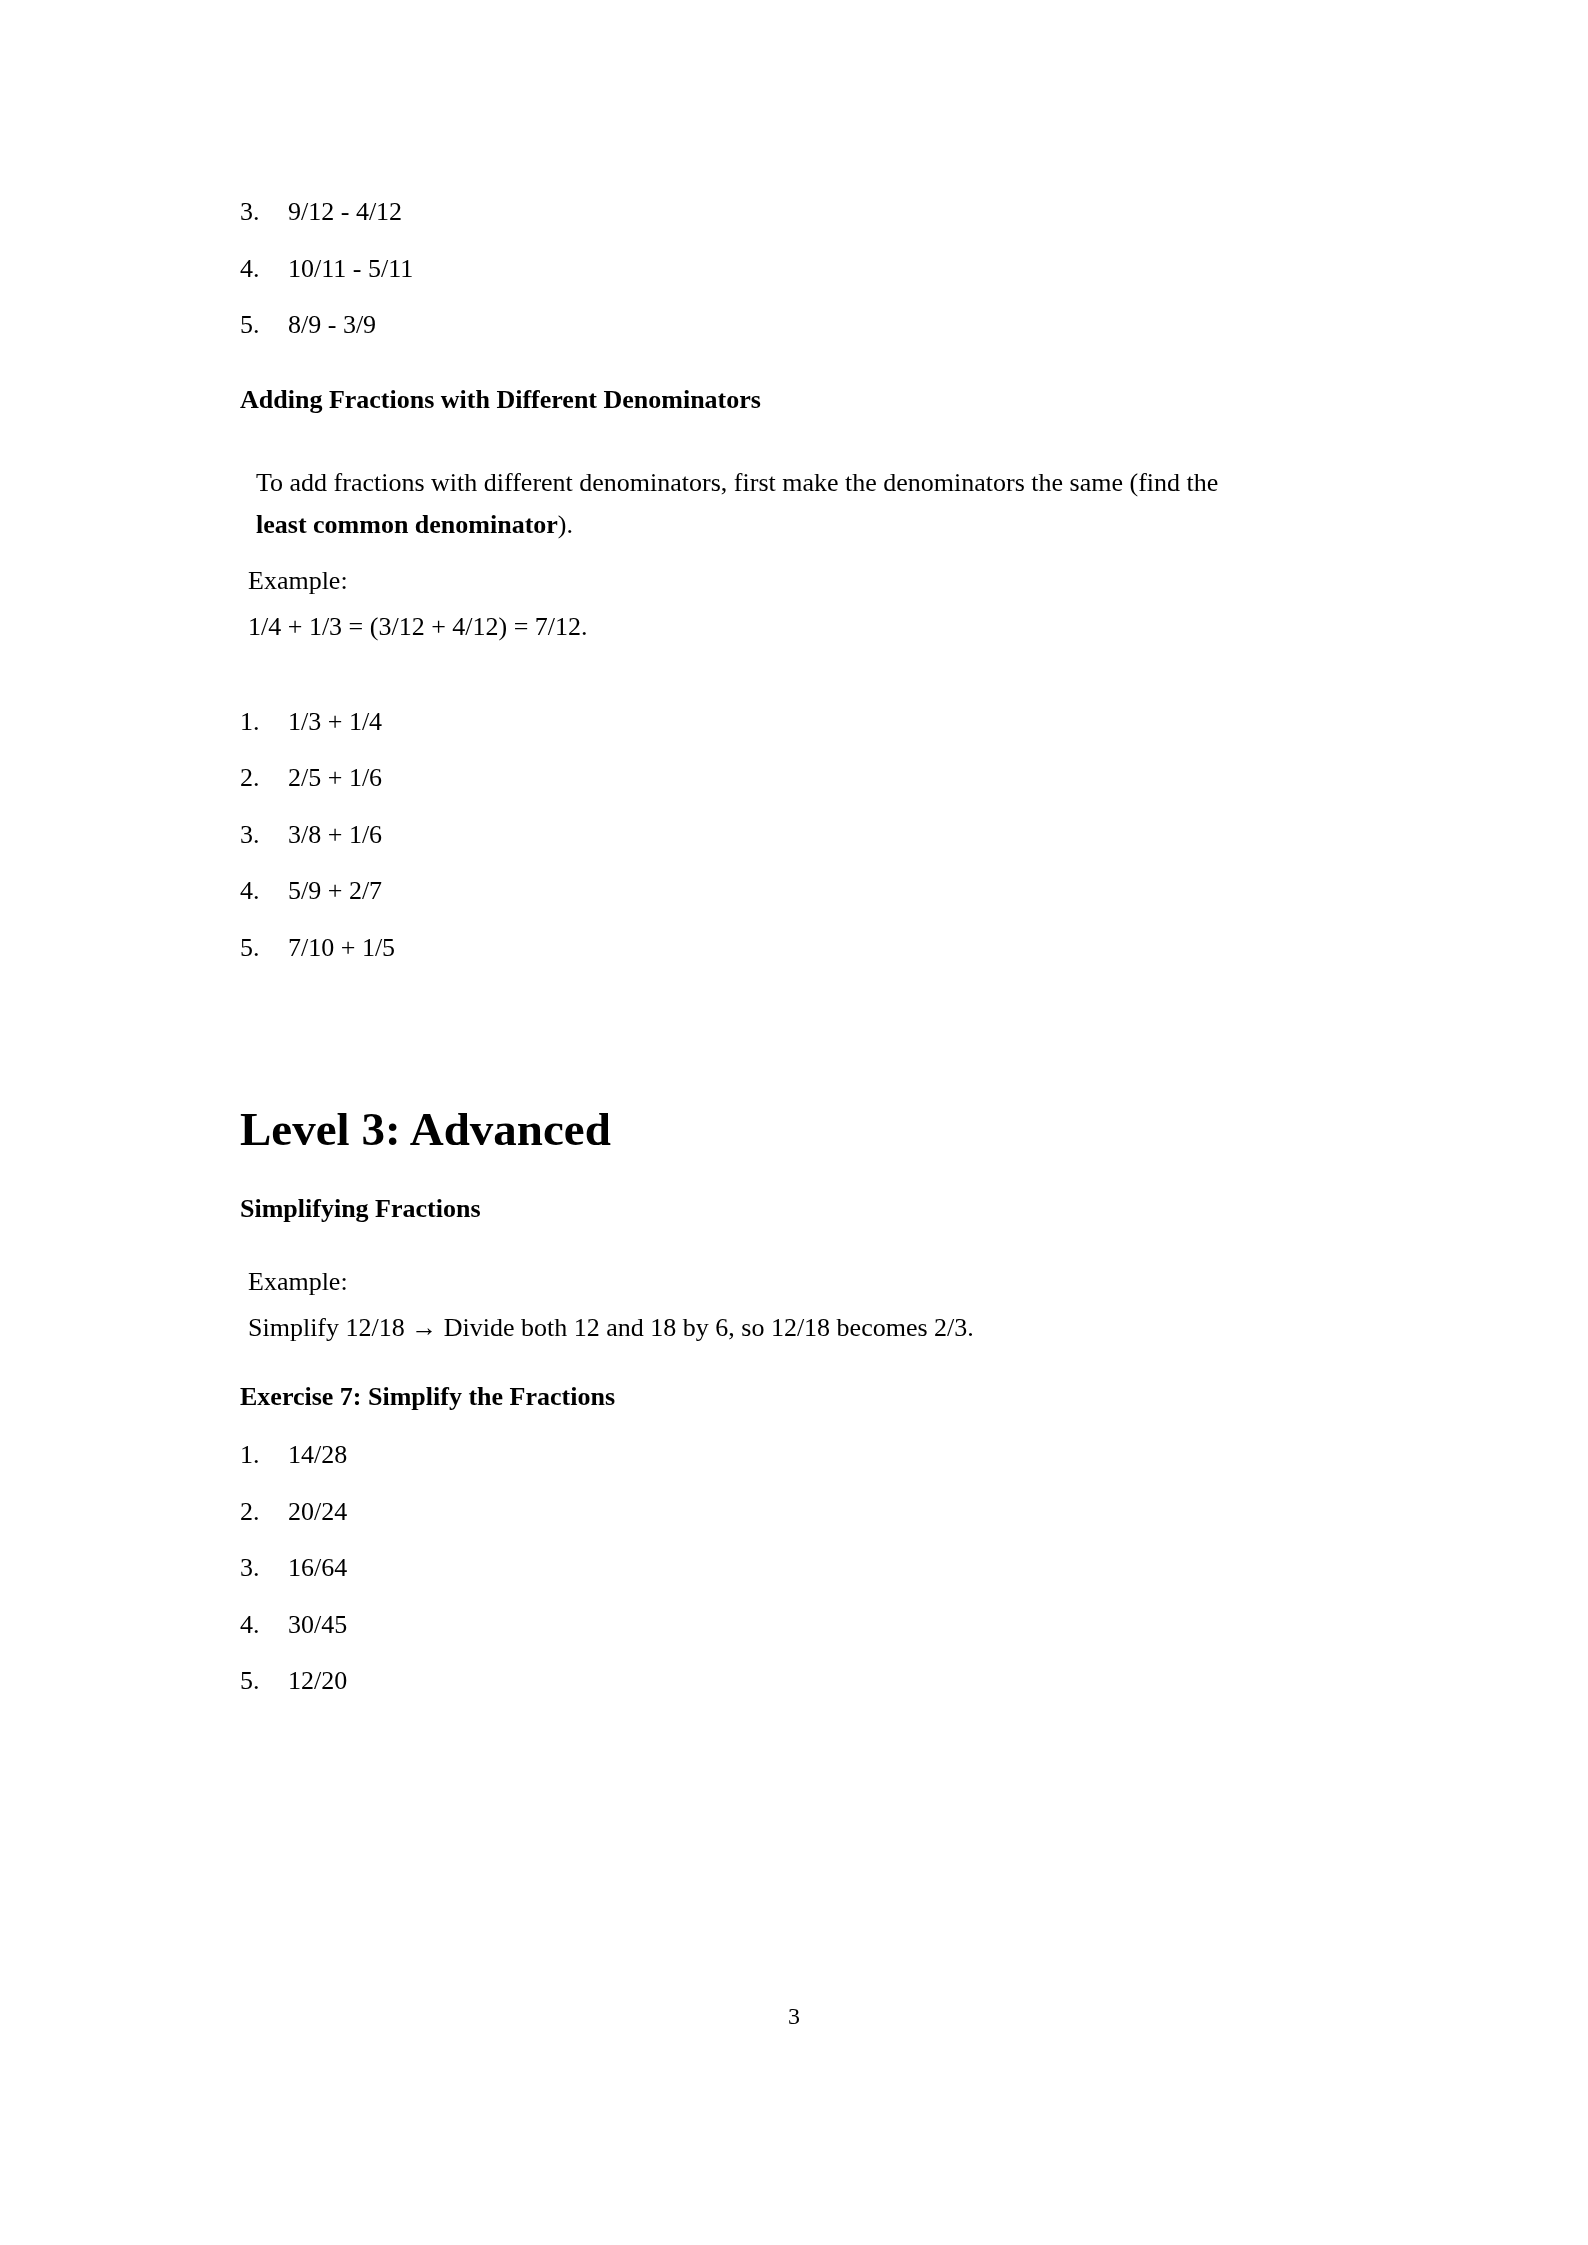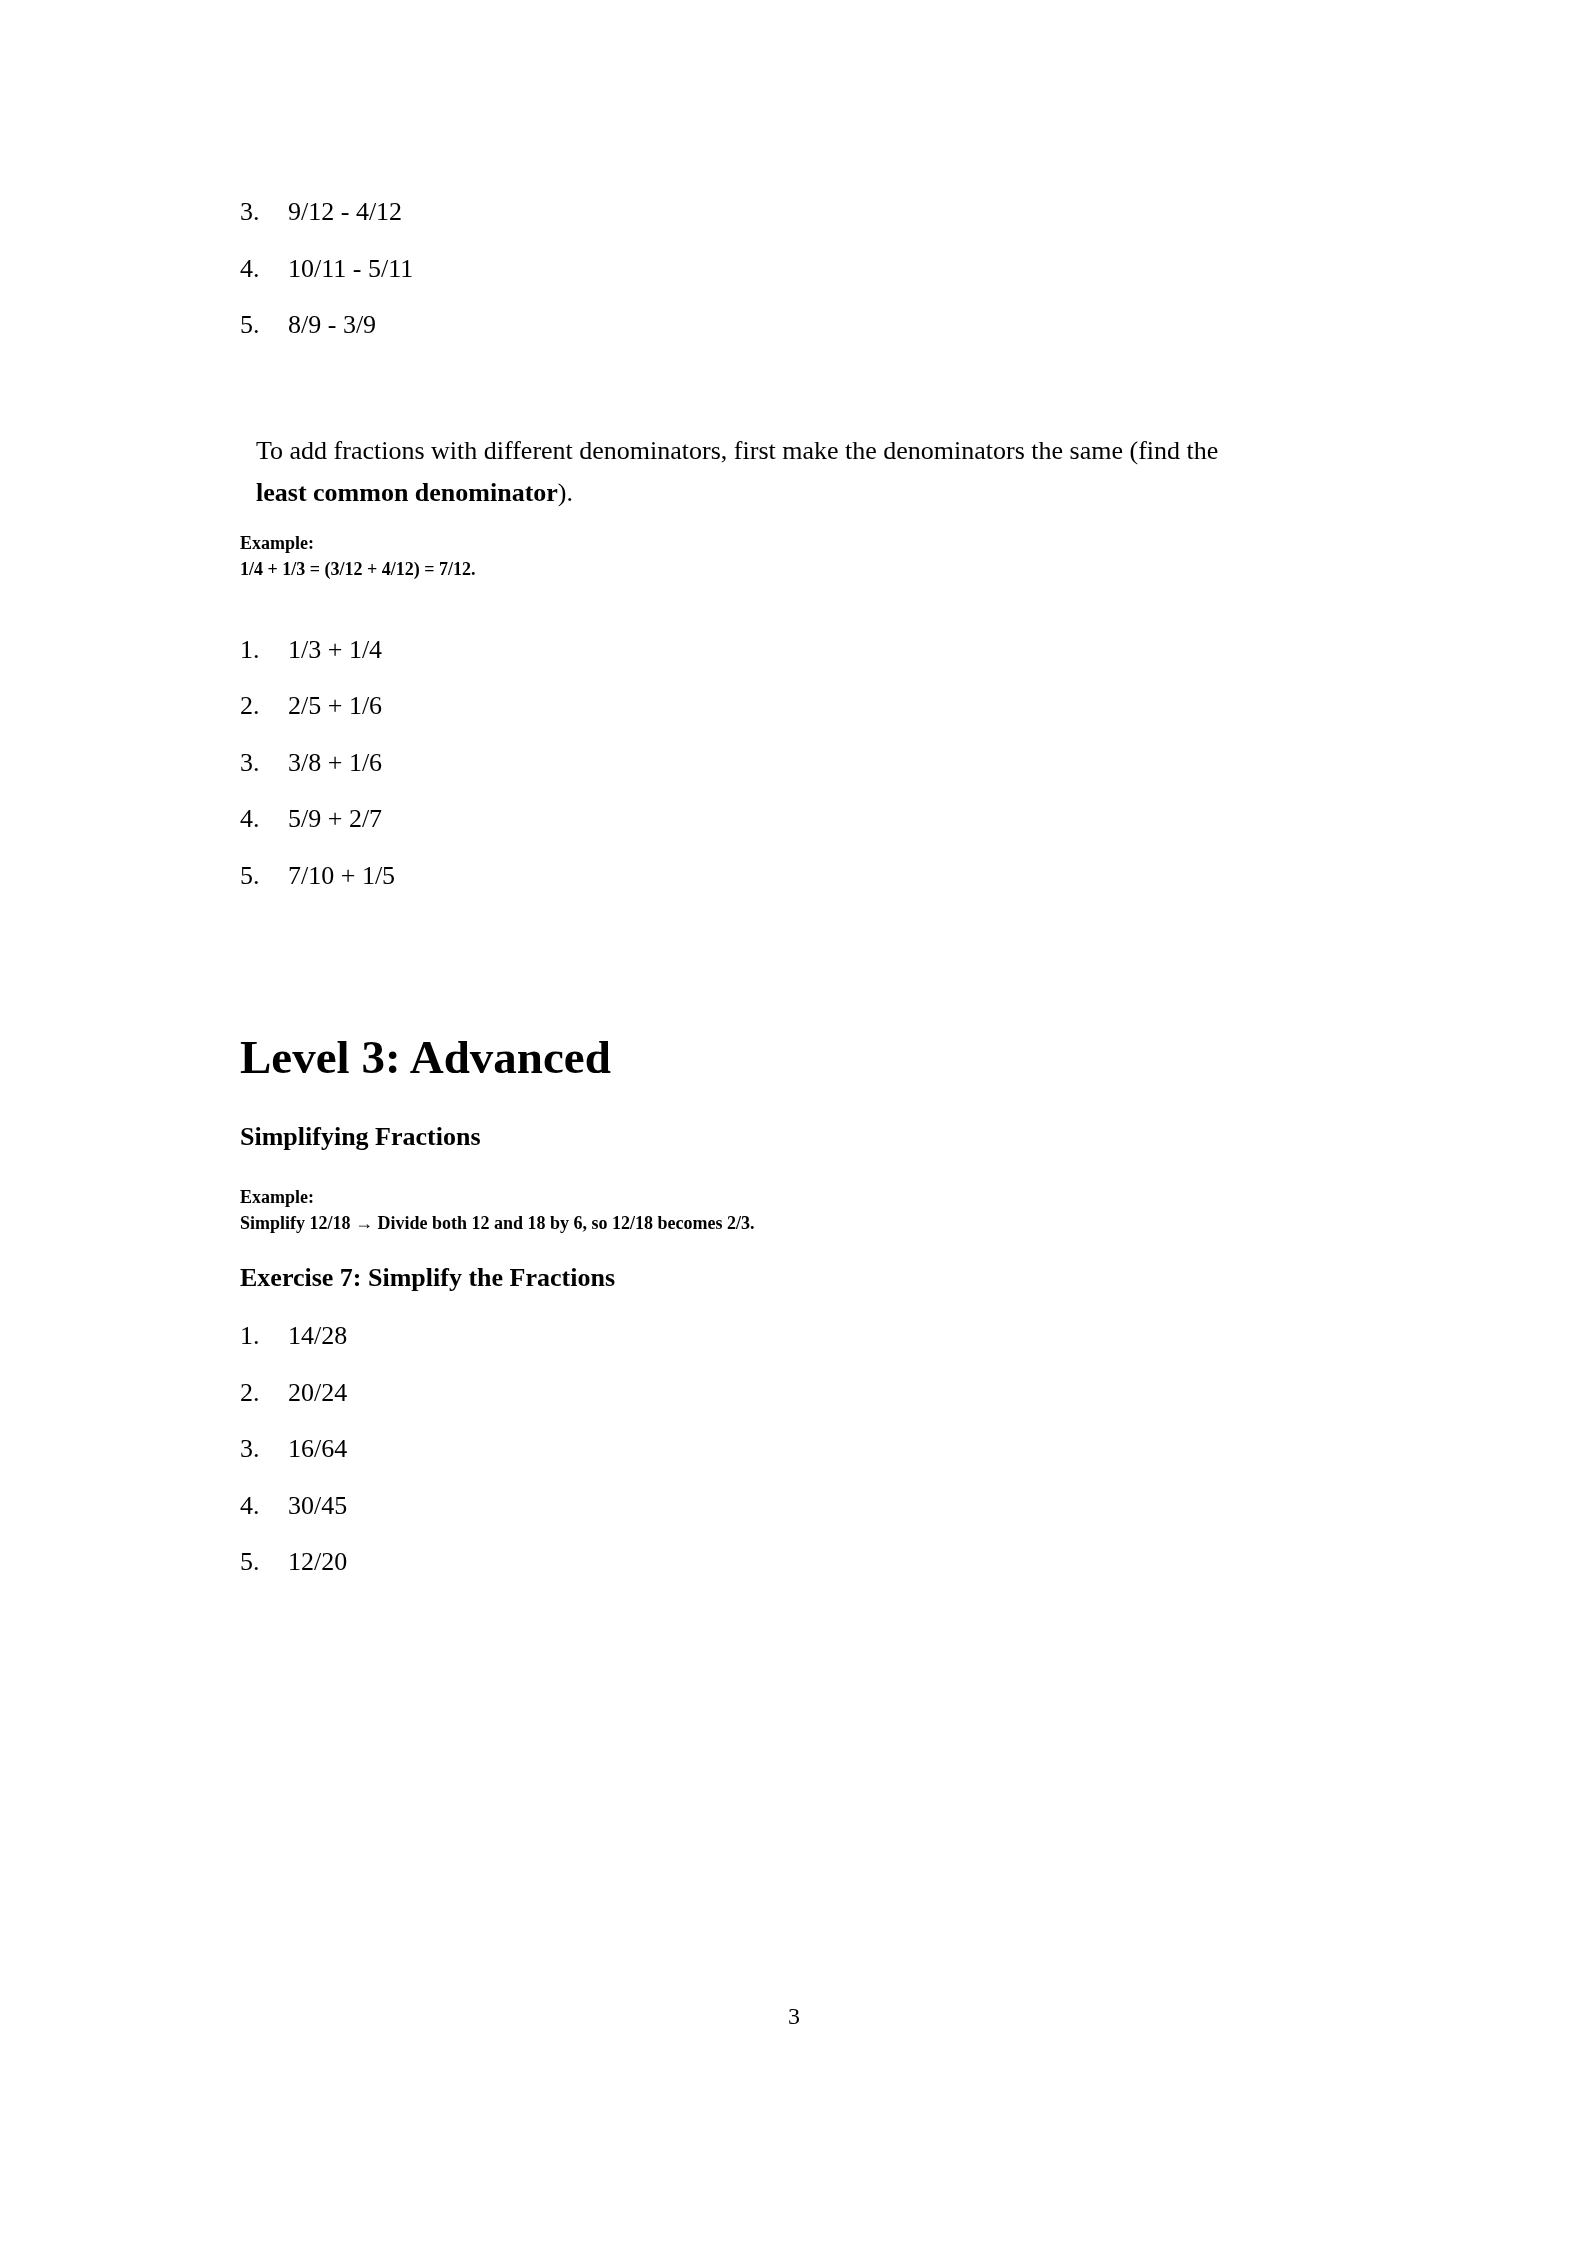--- a/index.html
+++ b/index.html
@@ -58,24 +58,23 @@
   }
 
   
   .para {
     font-size: 26px;
     line-height: 1.62;
     margin: 16px;
     text-align: left;
   }
   .tight {
-    font-size: 18px;
+    font-size: 26px;
     line-height: 1.45;
-    margin: 0;
-    font-weight: bold;
+    margin: 8px;
   }
   b.inline-strong { font-weight: bold; }
 
   
   .sp-18 { height: 18px; }
   .sp-26 { height: 26px; }
   .sp-30 { height: 30px; }
   .sp-34 { height: 34px; }
   .sp-big { height: 112px; }
 
@@ -107,20 +106,21 @@
         <span>10/11 - 5/11</span>
       </li>
       <li class="ol-item">
         <span class="marker">5.</span>
         <span>8/9 - 3/9</span>
       </li>
     </ol>
 
     <div class="sp-18"></div>
 
+    <h3 class="h-sub">Adding Fractions with Different Denominators</h3>
 
     <div class="sp-30"></div>
 
     <p class="para"><span>To add fractions with different denominators, first make the denominators the same (find the </span><b class="inline-strong">least common denominator</b><span>).</span></p>
 
     <p class="tight">Example:</p>
     <p class="tight">1/4 + 1/3 = (3/12 + 4/12) = 7/12.</p>
 
     <div class="sp-26"></div>
 

